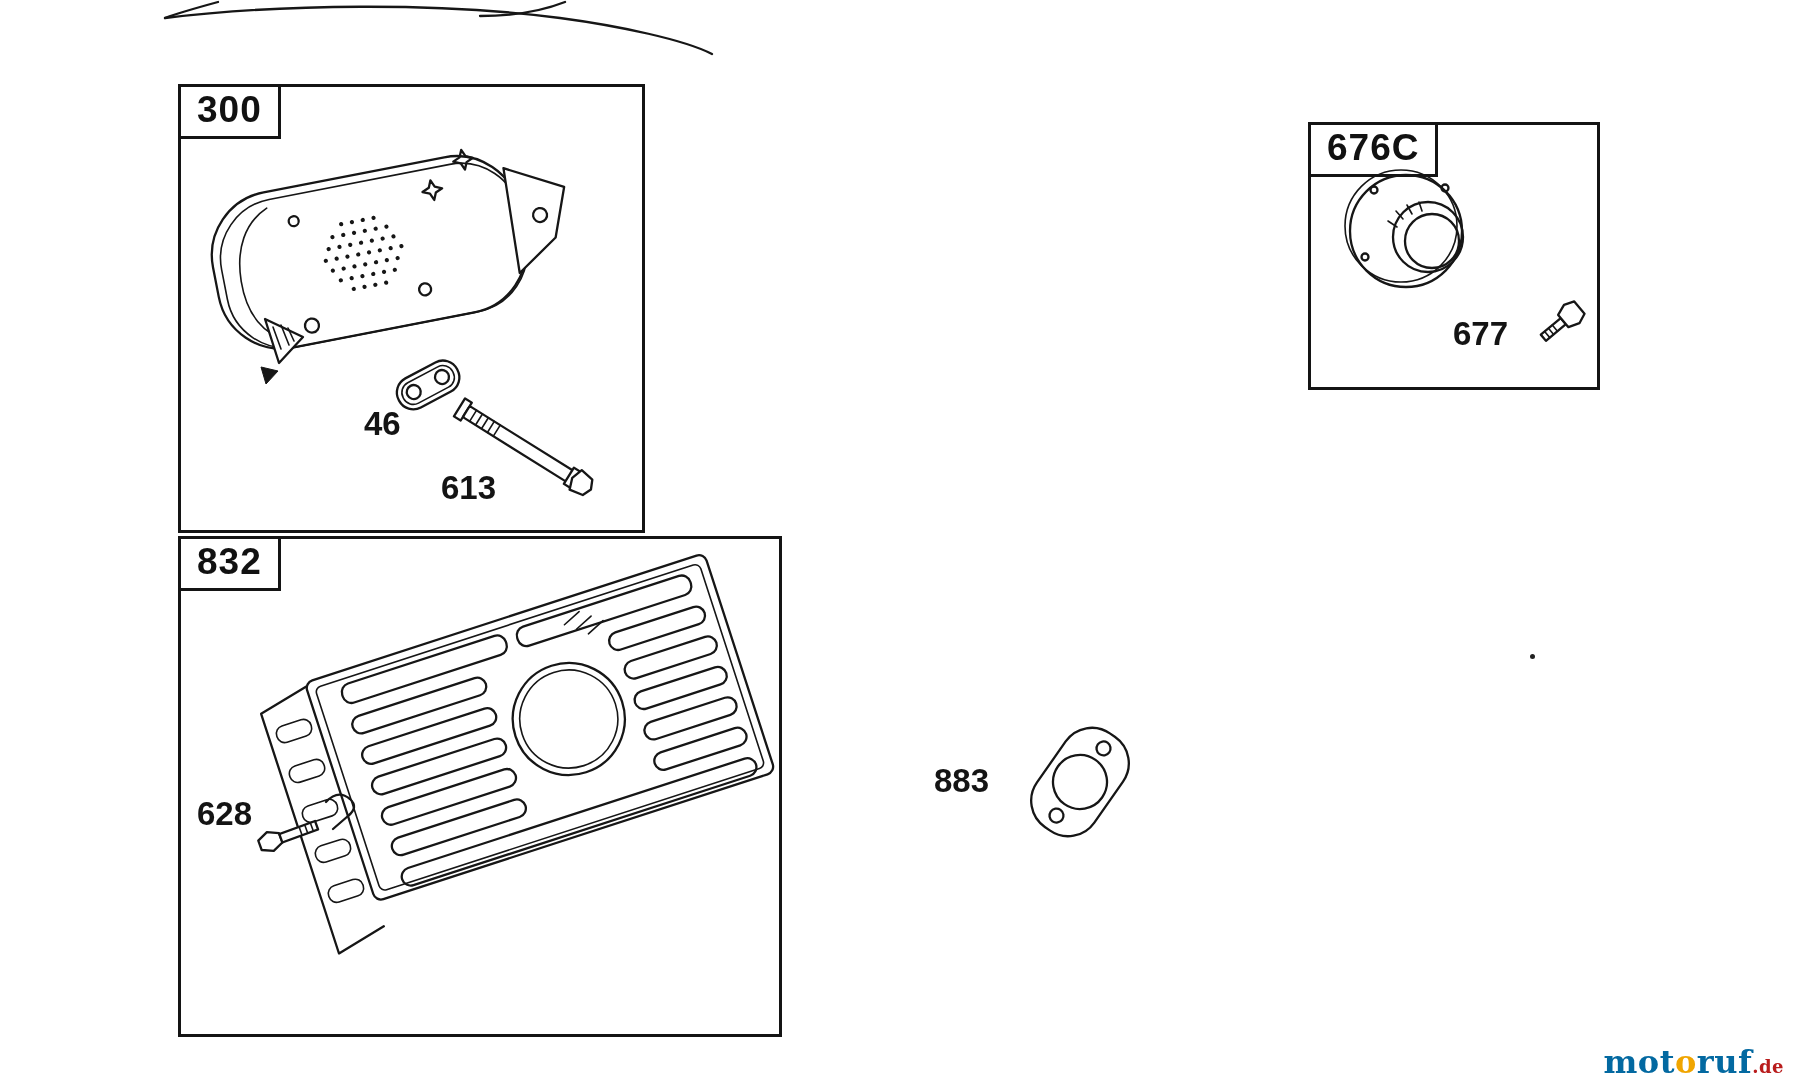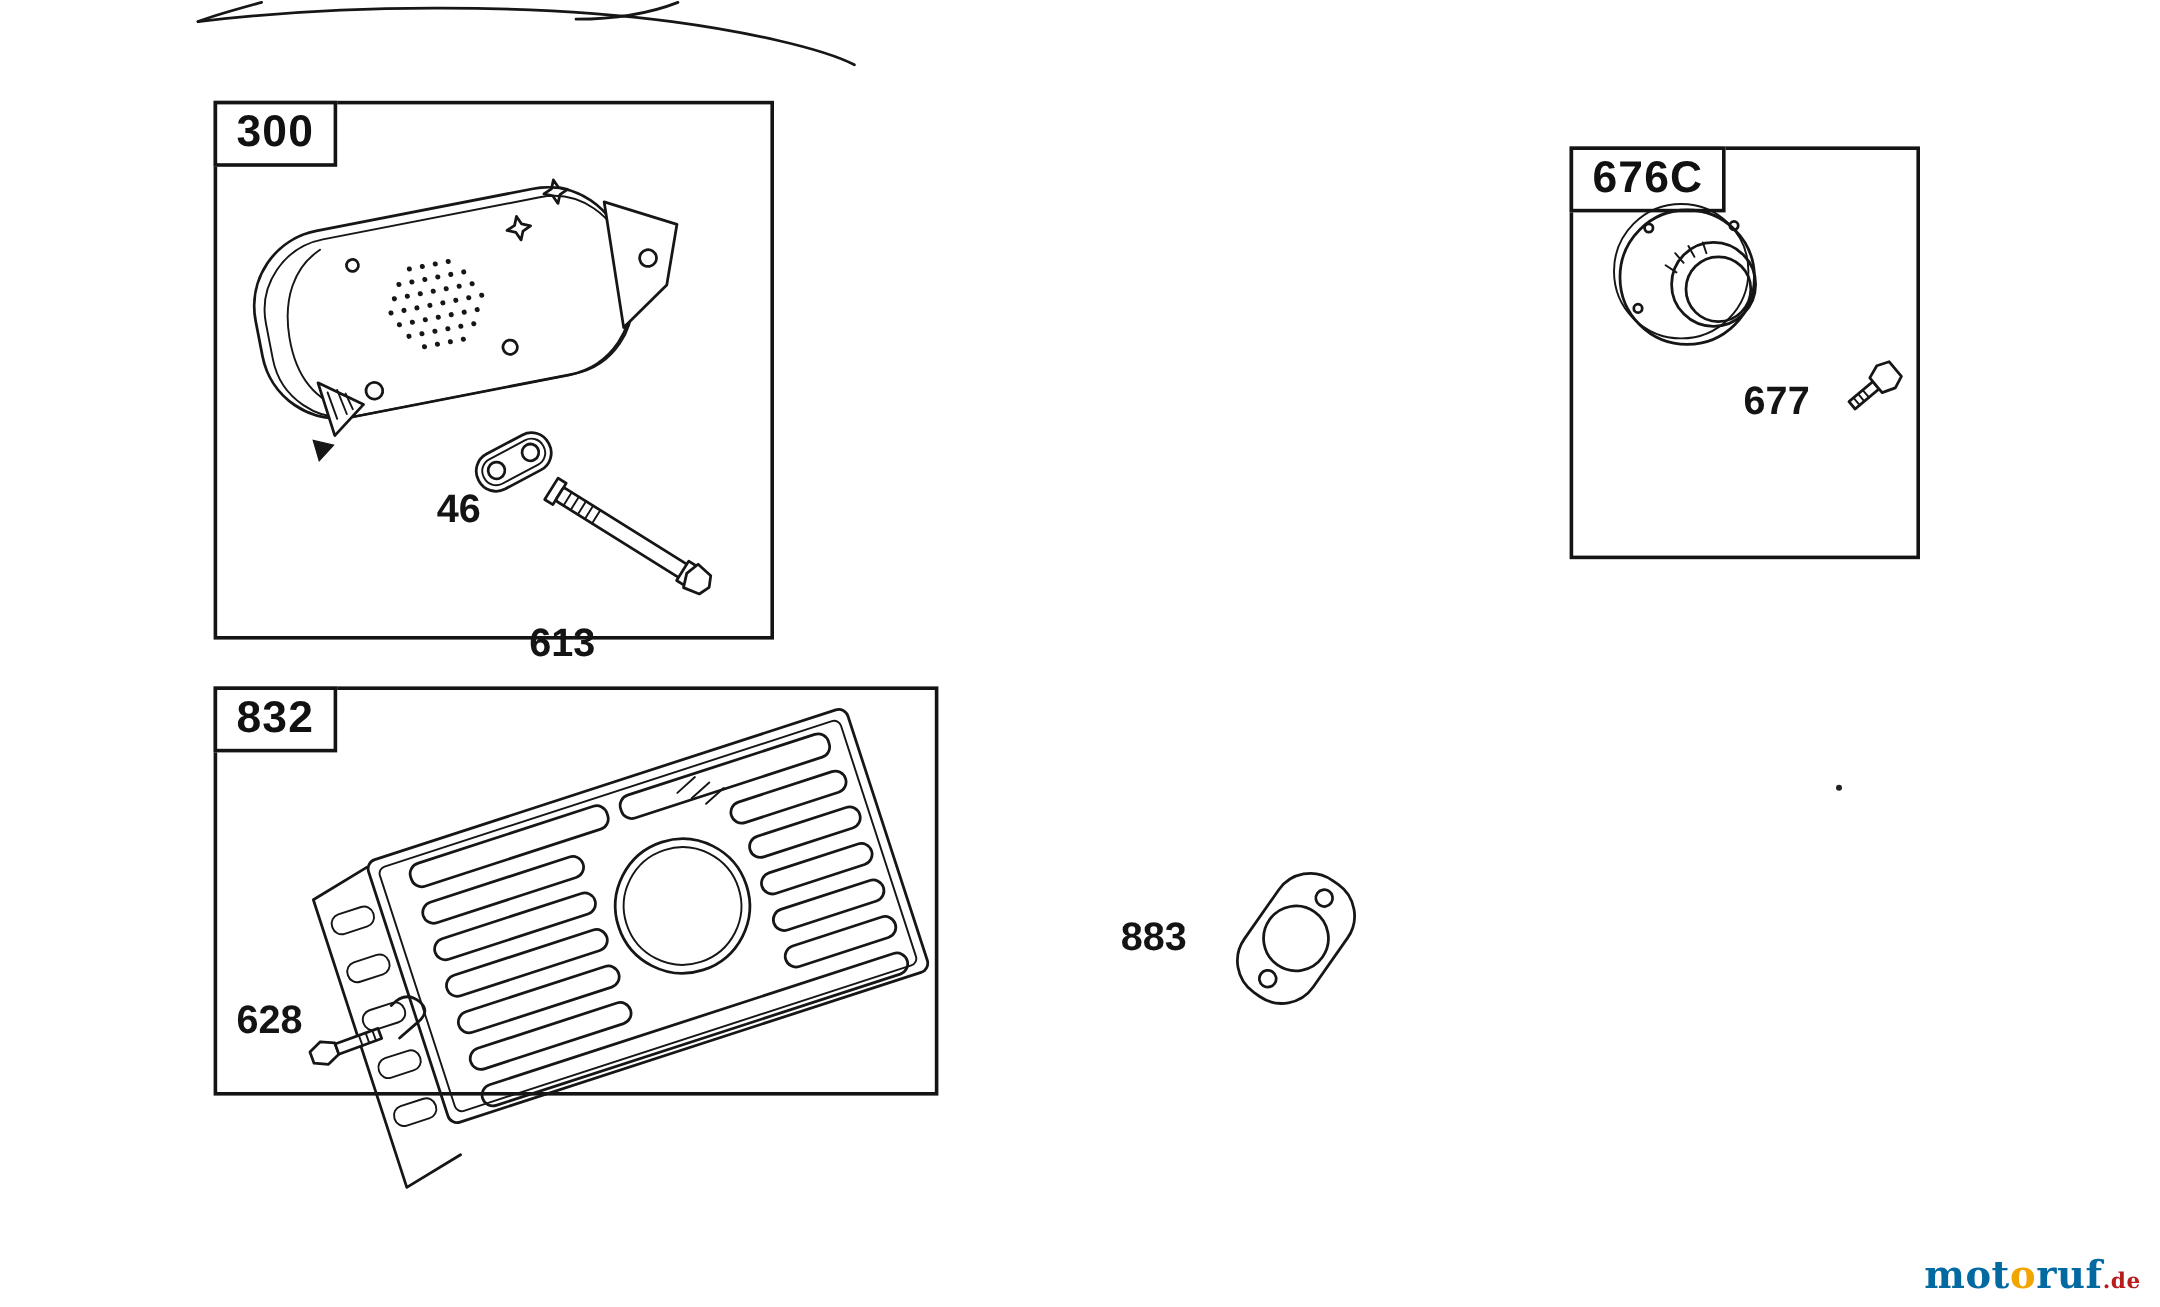--- a/index.html
+++ b/index.html
@@ -104,24 +104,24 @@
       <g transform="rotate(32 285 325)">
         <rect class="ink-fill" x="277" y="314" width="8" height="21"></rect>
         <rect class="ink-fill" x="285" y="318" width="128" height="13" rx="2"></rect>
         <path class="ink-thin" d="M 293,318 V 331 M 300,318 V 331 M 307,318 V 331 M 314,318 V 331 M 321,318 V 331"></path>
         <rect class="ink-fill" x="406" y="315" width="8" height="19"></rect>
         <path class="ink-fill" d="M 414,313 L 428,315.5 L 432,324.5 L 428,333.5 L 414,336 L 410,324.5 Z"></path>
       </g>
     </svg>
 
     <div class="part-label" style="left:183px; top:318px;">46</div>
-    <div class="part-label" style="left:260px; top:382px;margin-top:48px;">613</div>
+    <div class="part-label" style="left:260px; top:382px;">613</div>
   </section>
 
-  <section class="panel" style="left:178px; top:572px; width:604px; height:341px;">
+  <section class="panel" style="left:178px; top:536px; width:604px; height:501px;">
     <div class="panel-label">
       <span>832</span>
     </div>
 
     <svg class="drawing" style="left:0; top:0;" width="598" height="431" viewBox="0 0 598 431">
       <g transform="rotate(-18 370 190)">
         <rect class="ink" x="150" y="70" width="420" height="230" rx="8"></rect>
         <rect class="ink-thin" x="158" y="78" width="404" height="214" rx="6"></rect>
         <path class="ink" d="M 150,74 L 99,86 L 99,338 L 150,326"></path>
         <rect class="ink-thin" x="107" y="104" width="36" height="17" rx="8"></rect>
@@ -161,21 +161,21 @@
 
   <svg class="drawing" style="left:1005px; top:690px;" width="150" height="185" viewBox="0 0 150 185">
     <g transform="rotate(-55 75 92)">
       <rect class="ink-fill" x="18" y="57" width="114" height="70" rx="32"></rect>
       <circle class="ink" cx="75" cy="92" r="27"></circle>
       <circle class="ink" cx="34" cy="92" r="7"></circle>
       <circle class="ink" cx="116" cy="92" r="7"></circle>
     </g>
   </svg>
 
-  <section class="panel" style="left:1308px; top:122px; width:292px; height:344px;">
+  <section class="panel" style="left:1308px; top:122px; width:292px; height:268px;">
     <div class="panel-label">
       <span>676C</span>
     </div>
 
     <svg class="drawing" style="left:0; top:0;" width="286" height="262" viewBox="0 0 286 262">
       <g>
         <circle class="ink" cx="95" cy="106" r="56"></circle>
         <circle class="ink-thin" cx="90" cy="101" r="56"></circle>
         <circle class="ink" cx="117" cy="112" r="35"></circle>
         <circle class="ink" cx="121" cy="116" r="27"></circle>

